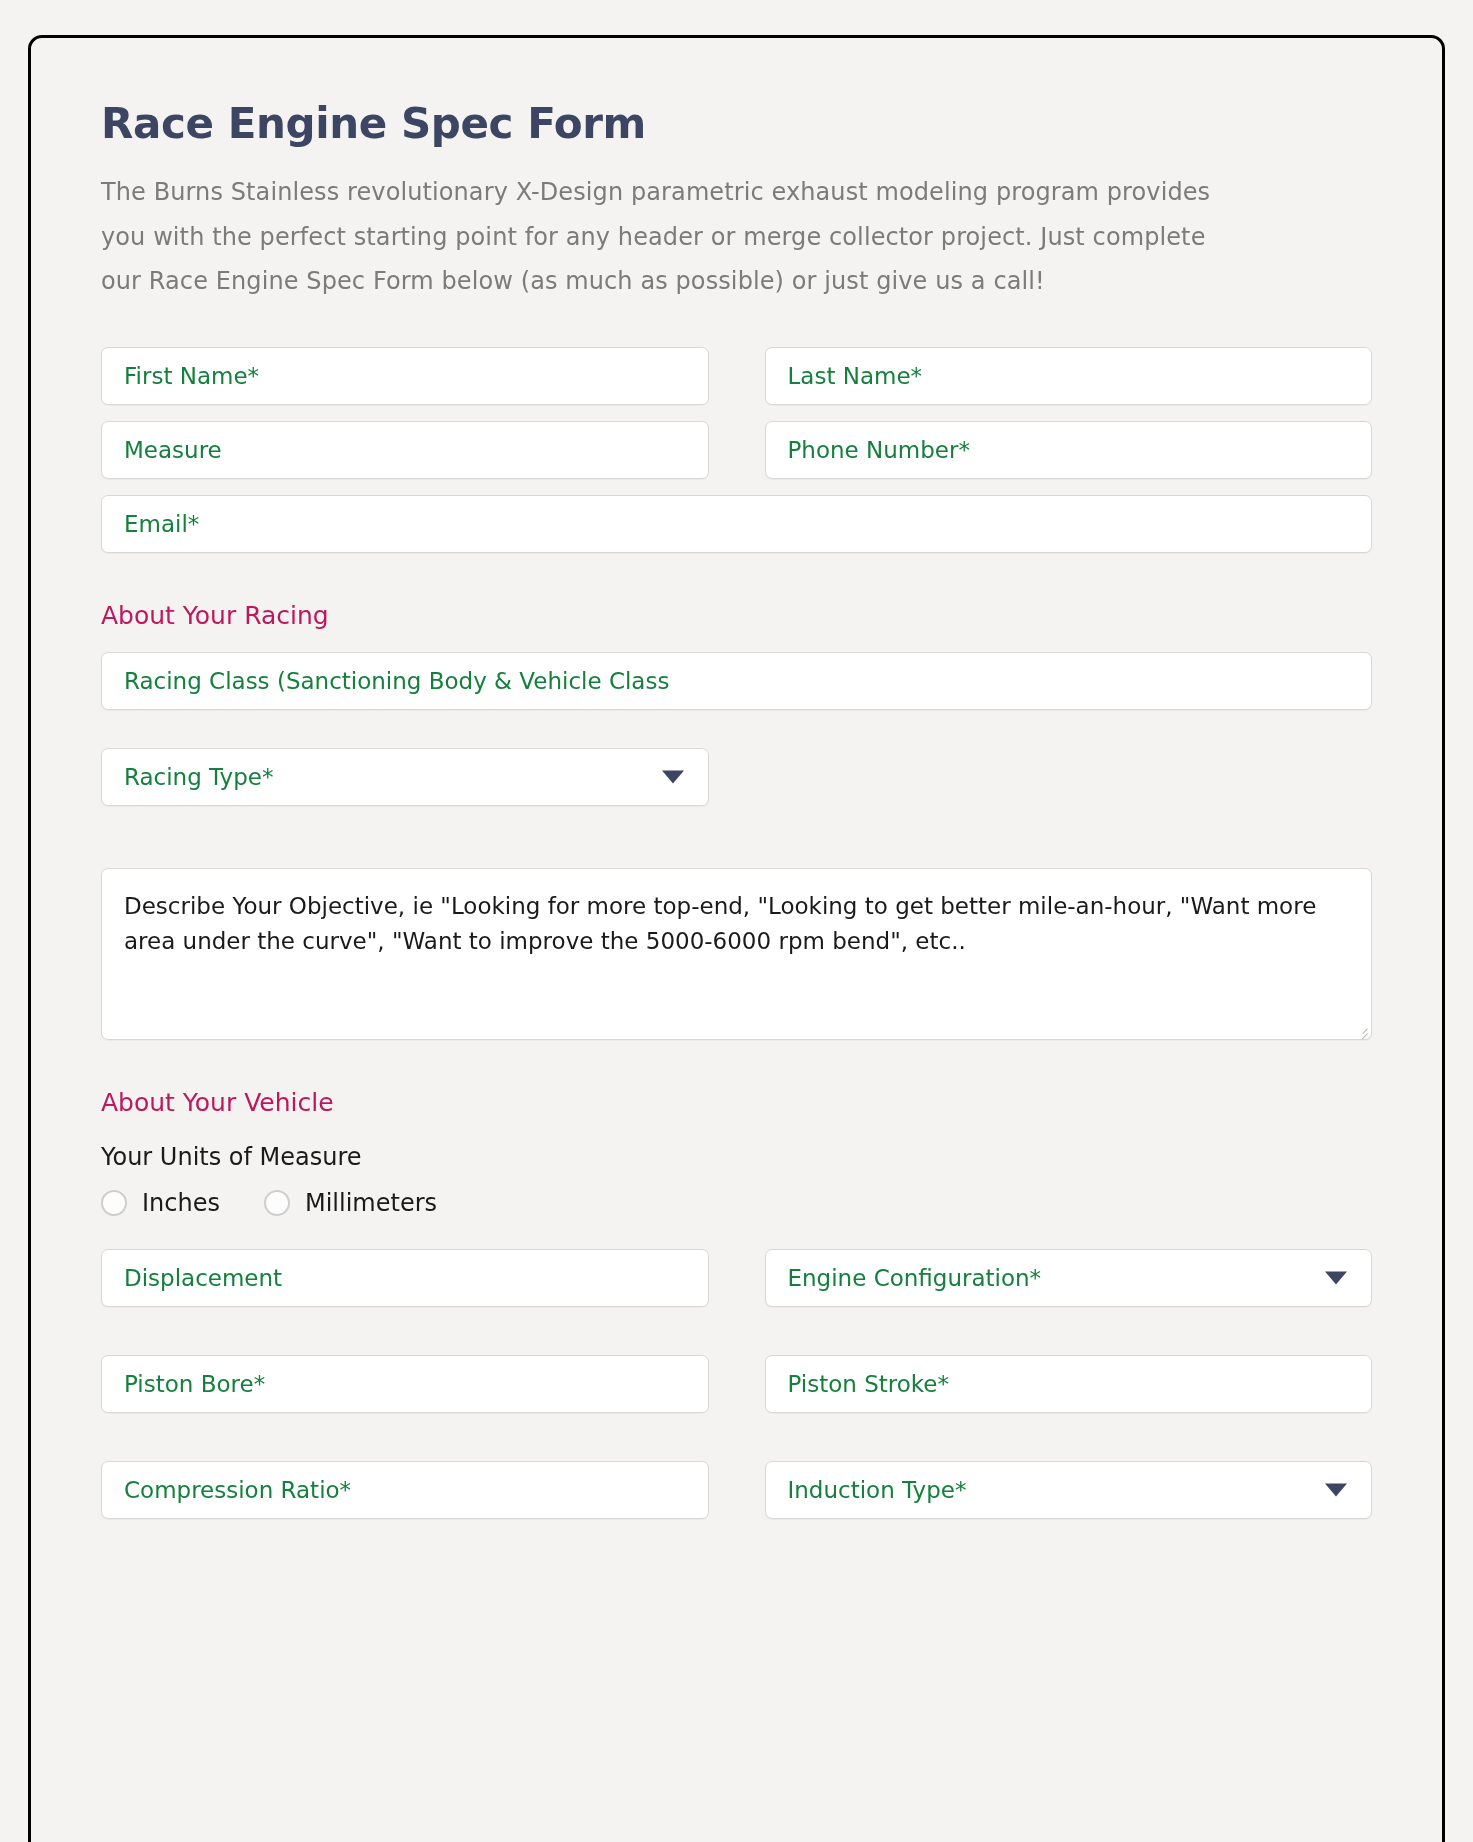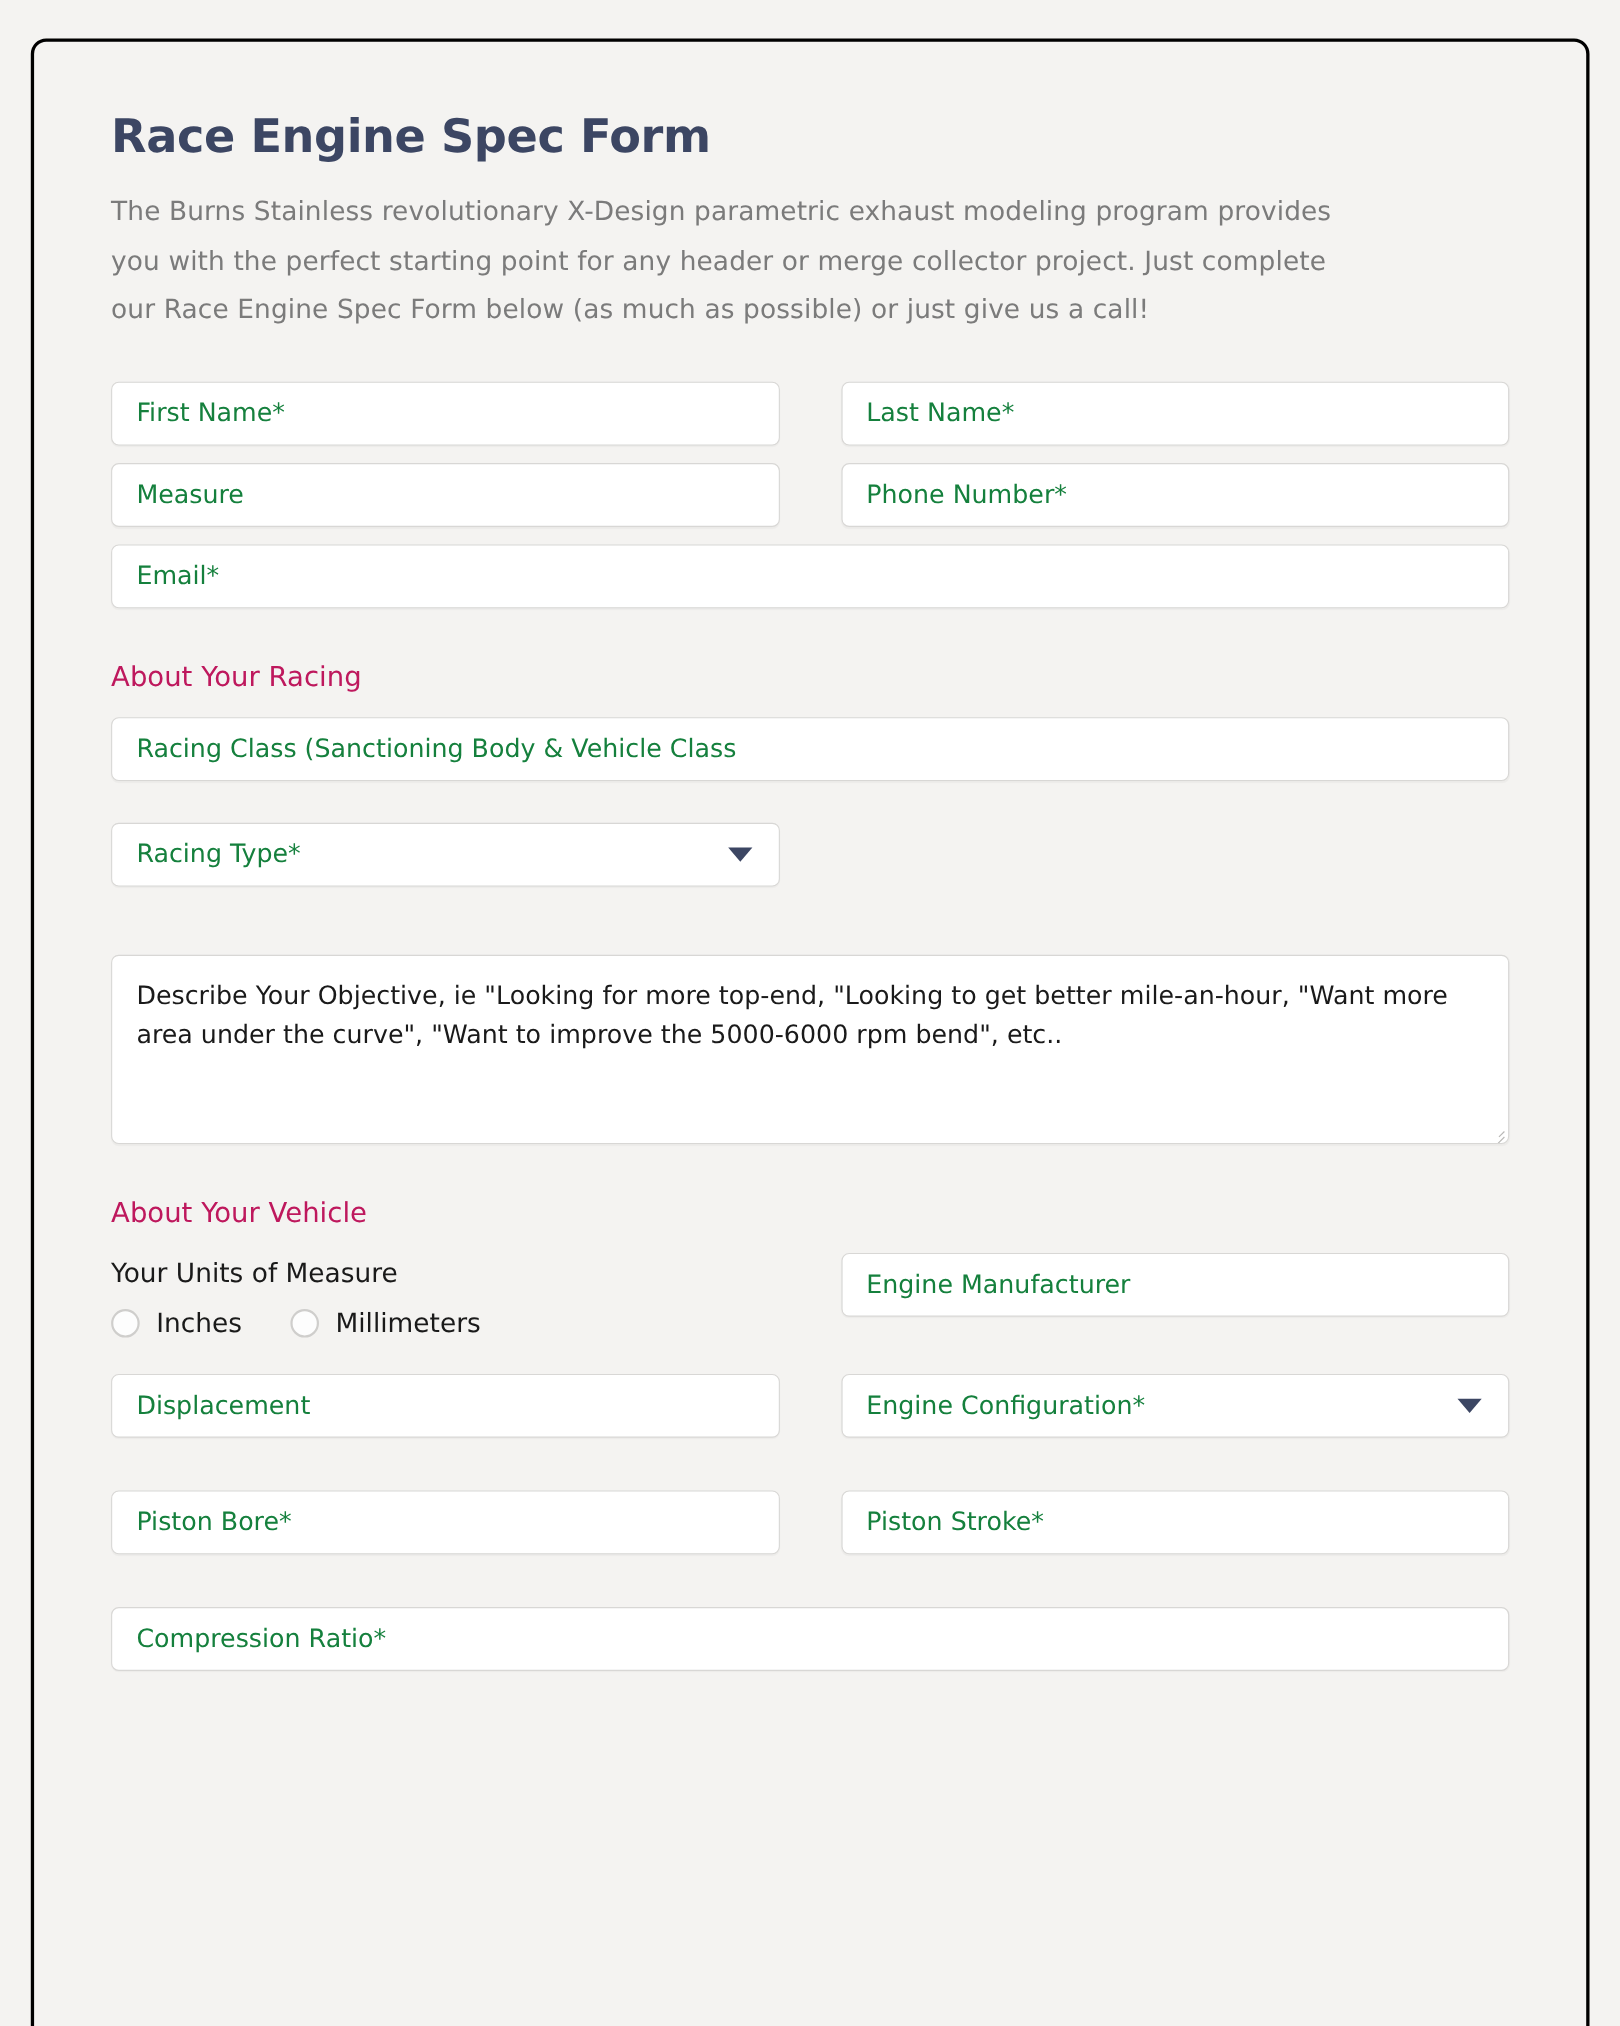--- a/index.html
+++ b/index.html
@@ -258,25 +258,20 @@
           <div class="radio-item">
             <span class="radio-dot"></span>
             <span class="radio-label">Inches</span>
           </div>
           <div class="radio-item">
             <span class="radio-dot"></span>
             <span class="radio-label">Millimeters</span>
           </div>
         </div>
       </div>
-      <div class="engine-right">
-        <div class="field">
-          <span class="ph">Engine Manufacturer</span>
-        </div>
-      </div>
     </div>
 
     <div class="spacer-30"></div>
 
     <div class="row">
       <div class="col">
         <div class="field">
           <span class="ph">Displacement</span>
         </div>
       </div>
@@ -304,16 +299,22 @@
     </div>
 
     <div class="spacer-30"></div>
 
     <div class="row">
       <div class="col">
         <div class="field">
           <span class="ph">Compression Ratio*</span>
         </div>
       </div>
+      <div class="col">
+        <div class="field">
+          <span class="ph">Induction Type*</span>
+          <span class="select-arrow"></span>
+        </div>
+      </div>
     </div>
 
   </div>
 </div>
 
 </body></html>

